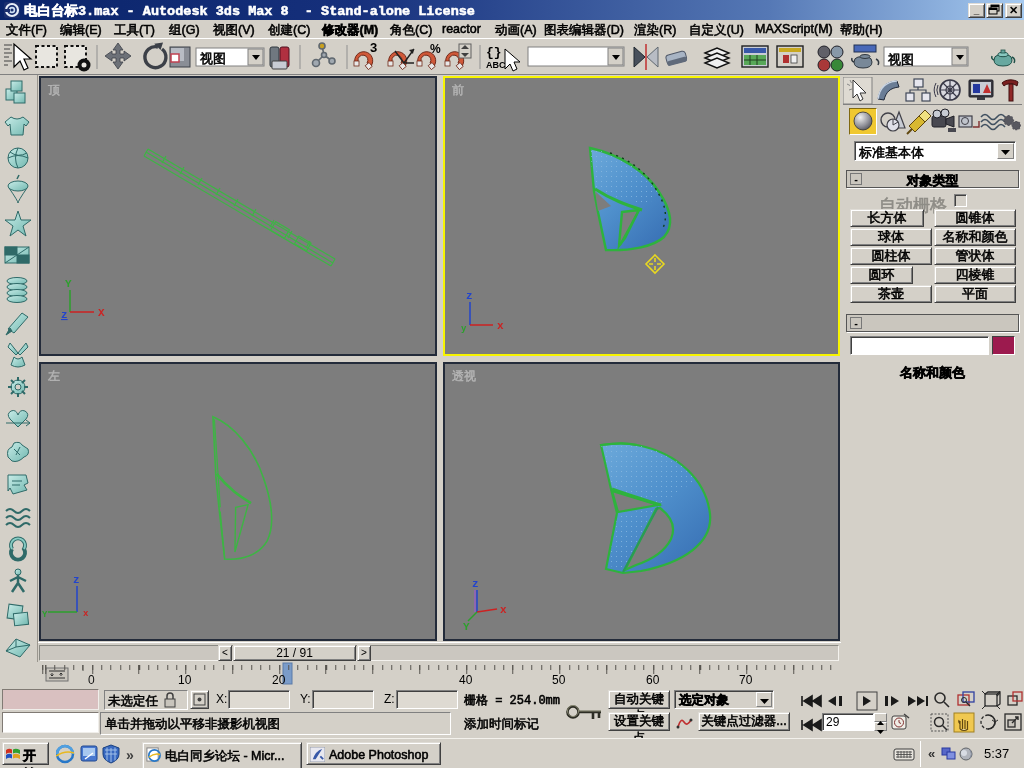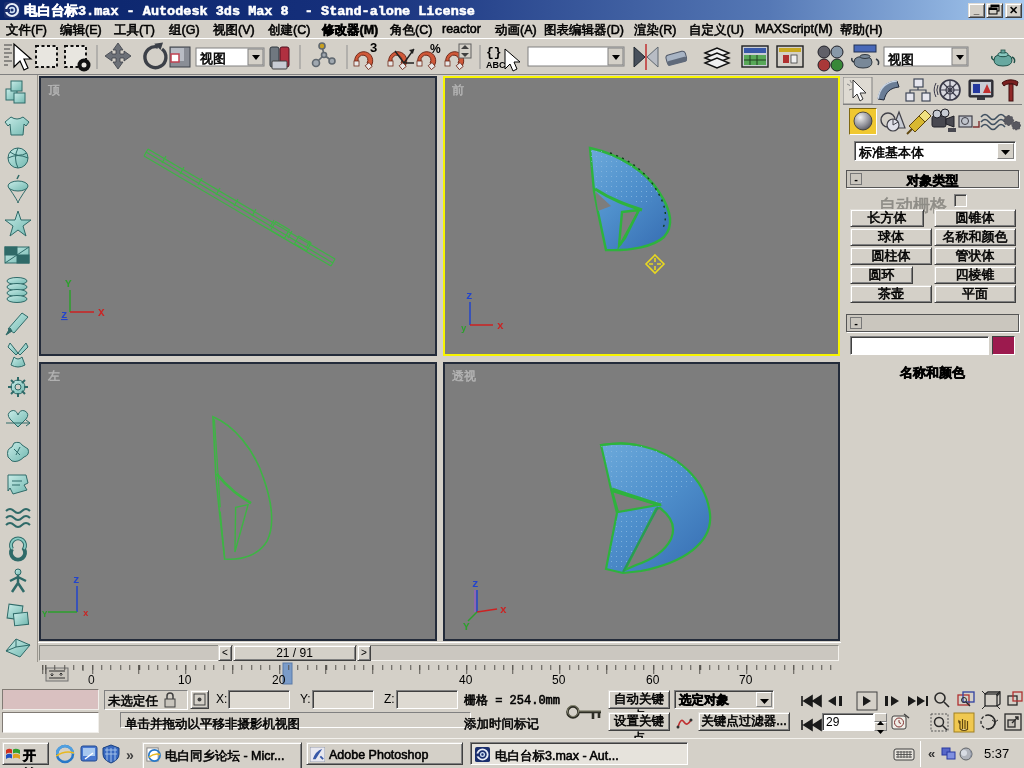--- a/index.html
+++ b/index.html
@@ -559,21 +559,21 @@
         <circle cx="6.5" cy="6.5" r="2" fill="#404040"></circle>
       </svg>
   </div>
   <div class="abs" style="left:216px;top:5px;font-size:12px;">X:</div>
   <div class="abs su2" style="left:228px;top:3px;width:62px;height:19px;background:#dedad2;"></div>
   <div class="abs" style="left:300px;top:5px;font-size:12px;">Y:</div>
   <div class="abs su2" style="left:312px;top:3px;width:62px;height:19px;background:#dedad2;"></div>
   <div class="abs" style="left:384px;top:5px;font-size:12px;">Z:</div>
   <div class="abs su2" style="left:396px;top:3px;width:62px;height:19px;background:#dedad2;"></div>
   <div class="abs cjk" style="left:464px;top:5px;font-size:12px;font-family:'Liberation Mono',monospace;">栅格 = 254.0mm</div>
-  <div class="abs su" style="left:120px;top:25px;width:351px;height:16px;">
+  <div class="abs su" style="left:100px;top:25px;width:351px;height:23px;">
       <span class="cjk" style="position:absolute;left:4px;top:3px;font-size:12.5px;">单击并拖动以平移非摄影机视图</span>
     </div>
   <div class="abs cjk" style="left:464px;top:29px;font-size:12.5px;">添加时间标记</div>
 
   <svg class="abs" style="left:565px;top:8px" width="40" height="34" viewBox="0 0 40 34">
     <g stroke="#2c2c24" stroke-width="2.6" fill="none">
       <circle cx="8" cy="17" r="5.5"></circle>
       <path d="M13.5,17 L36,17 M28,17 L28,24 M34,17 L34,23"></path>
     </g>
     <g stroke="#8a8a74" stroke-width="1" fill="none">
@@ -693,36 +693,27 @@
     <text x="70" y="16" font-size="14" font-weight="bold" fill="#404040">»</text>
   </svg>
   <div class="abs ra2" style="left:142px;top:3px;width:160px;height:35px;overflow:hidden;">
     <svg width="15" height="15" viewBox="0 0 16 16" style="position:absolute;left:3px;top:4px">
       <rect x="1" y="1" width="12" height="14" fill="#fff" stroke="#808080"></rect>
       <circle cx="9" cy="9" r="6" fill="none" stroke="#2878c8" stroke-width="1.8"></circle>
       <path d="M3,11 q6,-5 12,-3" stroke="#e8b820" stroke-width="1.5" fill="none"></path>
     </svg>
     <span class="cjk" style="position:absolute;left:22px;top:5px;font-size:12.5px;white-space:nowrap;">电白同乡论坛 - Micr...</span>
   </div>
-  <div class="abs ra2" style="left:306px;top:3px;width:157px;height:23px;overflow:hidden;">
+  <div class="abs ra2" style="left:306px;top:3px;width:135px;height:23px;overflow:hidden;">
     <svg width="15" height="15" viewBox="0 0 16 16" style="position:absolute;left:3px;top:4px">
       <rect x="0" y="0" width="16" height="16" fill="#e8e8f0" stroke="#9098a8"></rect>
       <path d="M3,13 Q6,4 13,2 Q9,8 6,13 Z" fill="#3858a8"></path>
       <path d="M11,10 l3,3" stroke="#3858a8" stroke-width="2"></path>
     </svg>
     <span class="cjk" style="position:absolute;left:22px;top:5px;font-size:12.5px;white-space:nowrap;">Adobe Photoshop</span>
-  </div>
-  <div class="abs" style="left:470px;top:3px;width:218px;height:23px;background:#e6e3dc;border:1px solid;border-color:#808080 #fff #fff #808080;box-shadow:inset 1px 1px 0 #404040;overflow:hidden;">
-    <svg width="15" height="15" viewBox="0 0 16 16" style="position:absolute;left:4px;top:4px">
-      <rect x="0" y="0" width="16" height="16" rx="2" fill="#1b2f6e"></rect>
-      <circle cx="8" cy="8" r="5.5" fill="none" stroke="#e8eef8" stroke-width="2"></circle>
-      <circle cx="8" cy="8" r="2" fill="none" stroke="#cfe0f4" stroke-width="1.4"></circle>
-      <rect x="1" y="7" width="4" height="3" fill="#1b2f6e"></rect>
-    </svg>
-    <span class="cjk" style="position:absolute;left:24px;top:5px;font-size:12.5px;white-space:nowrap;">电白台标3.max - Aut...</span>
   </div>
   <svg class="abs" style="left:893px;top:8px" width="22" height="15" viewBox="0 0 22 15">
     <rect x="1" y="2" width="20" height="11" rx="2" fill="#e8e5de" stroke="#404040"></rect>
     <g stroke="#404040" stroke-width="0.8">
       <path d="M3,5 h16 M3,7.5 h16 M3,10 h16 M5,4 v7 M8,4 v7 M11,4 v7 M14,4 v7 M17,4 v7"></path>
     </g>
   </svg>
   <div class="abs" style="left:920px;top:2px;width:1px;height:26px;background:#9a968e;border-right:1px solid #fff;"></div>
   <div class="abs" style="left:928px;top:7px;font-size:13px;font-weight:bold;color:#333;">«</div>
   <svg class="abs" style="left:941px;top:7px" width="36" height="17" viewBox="0 0 36 17">

